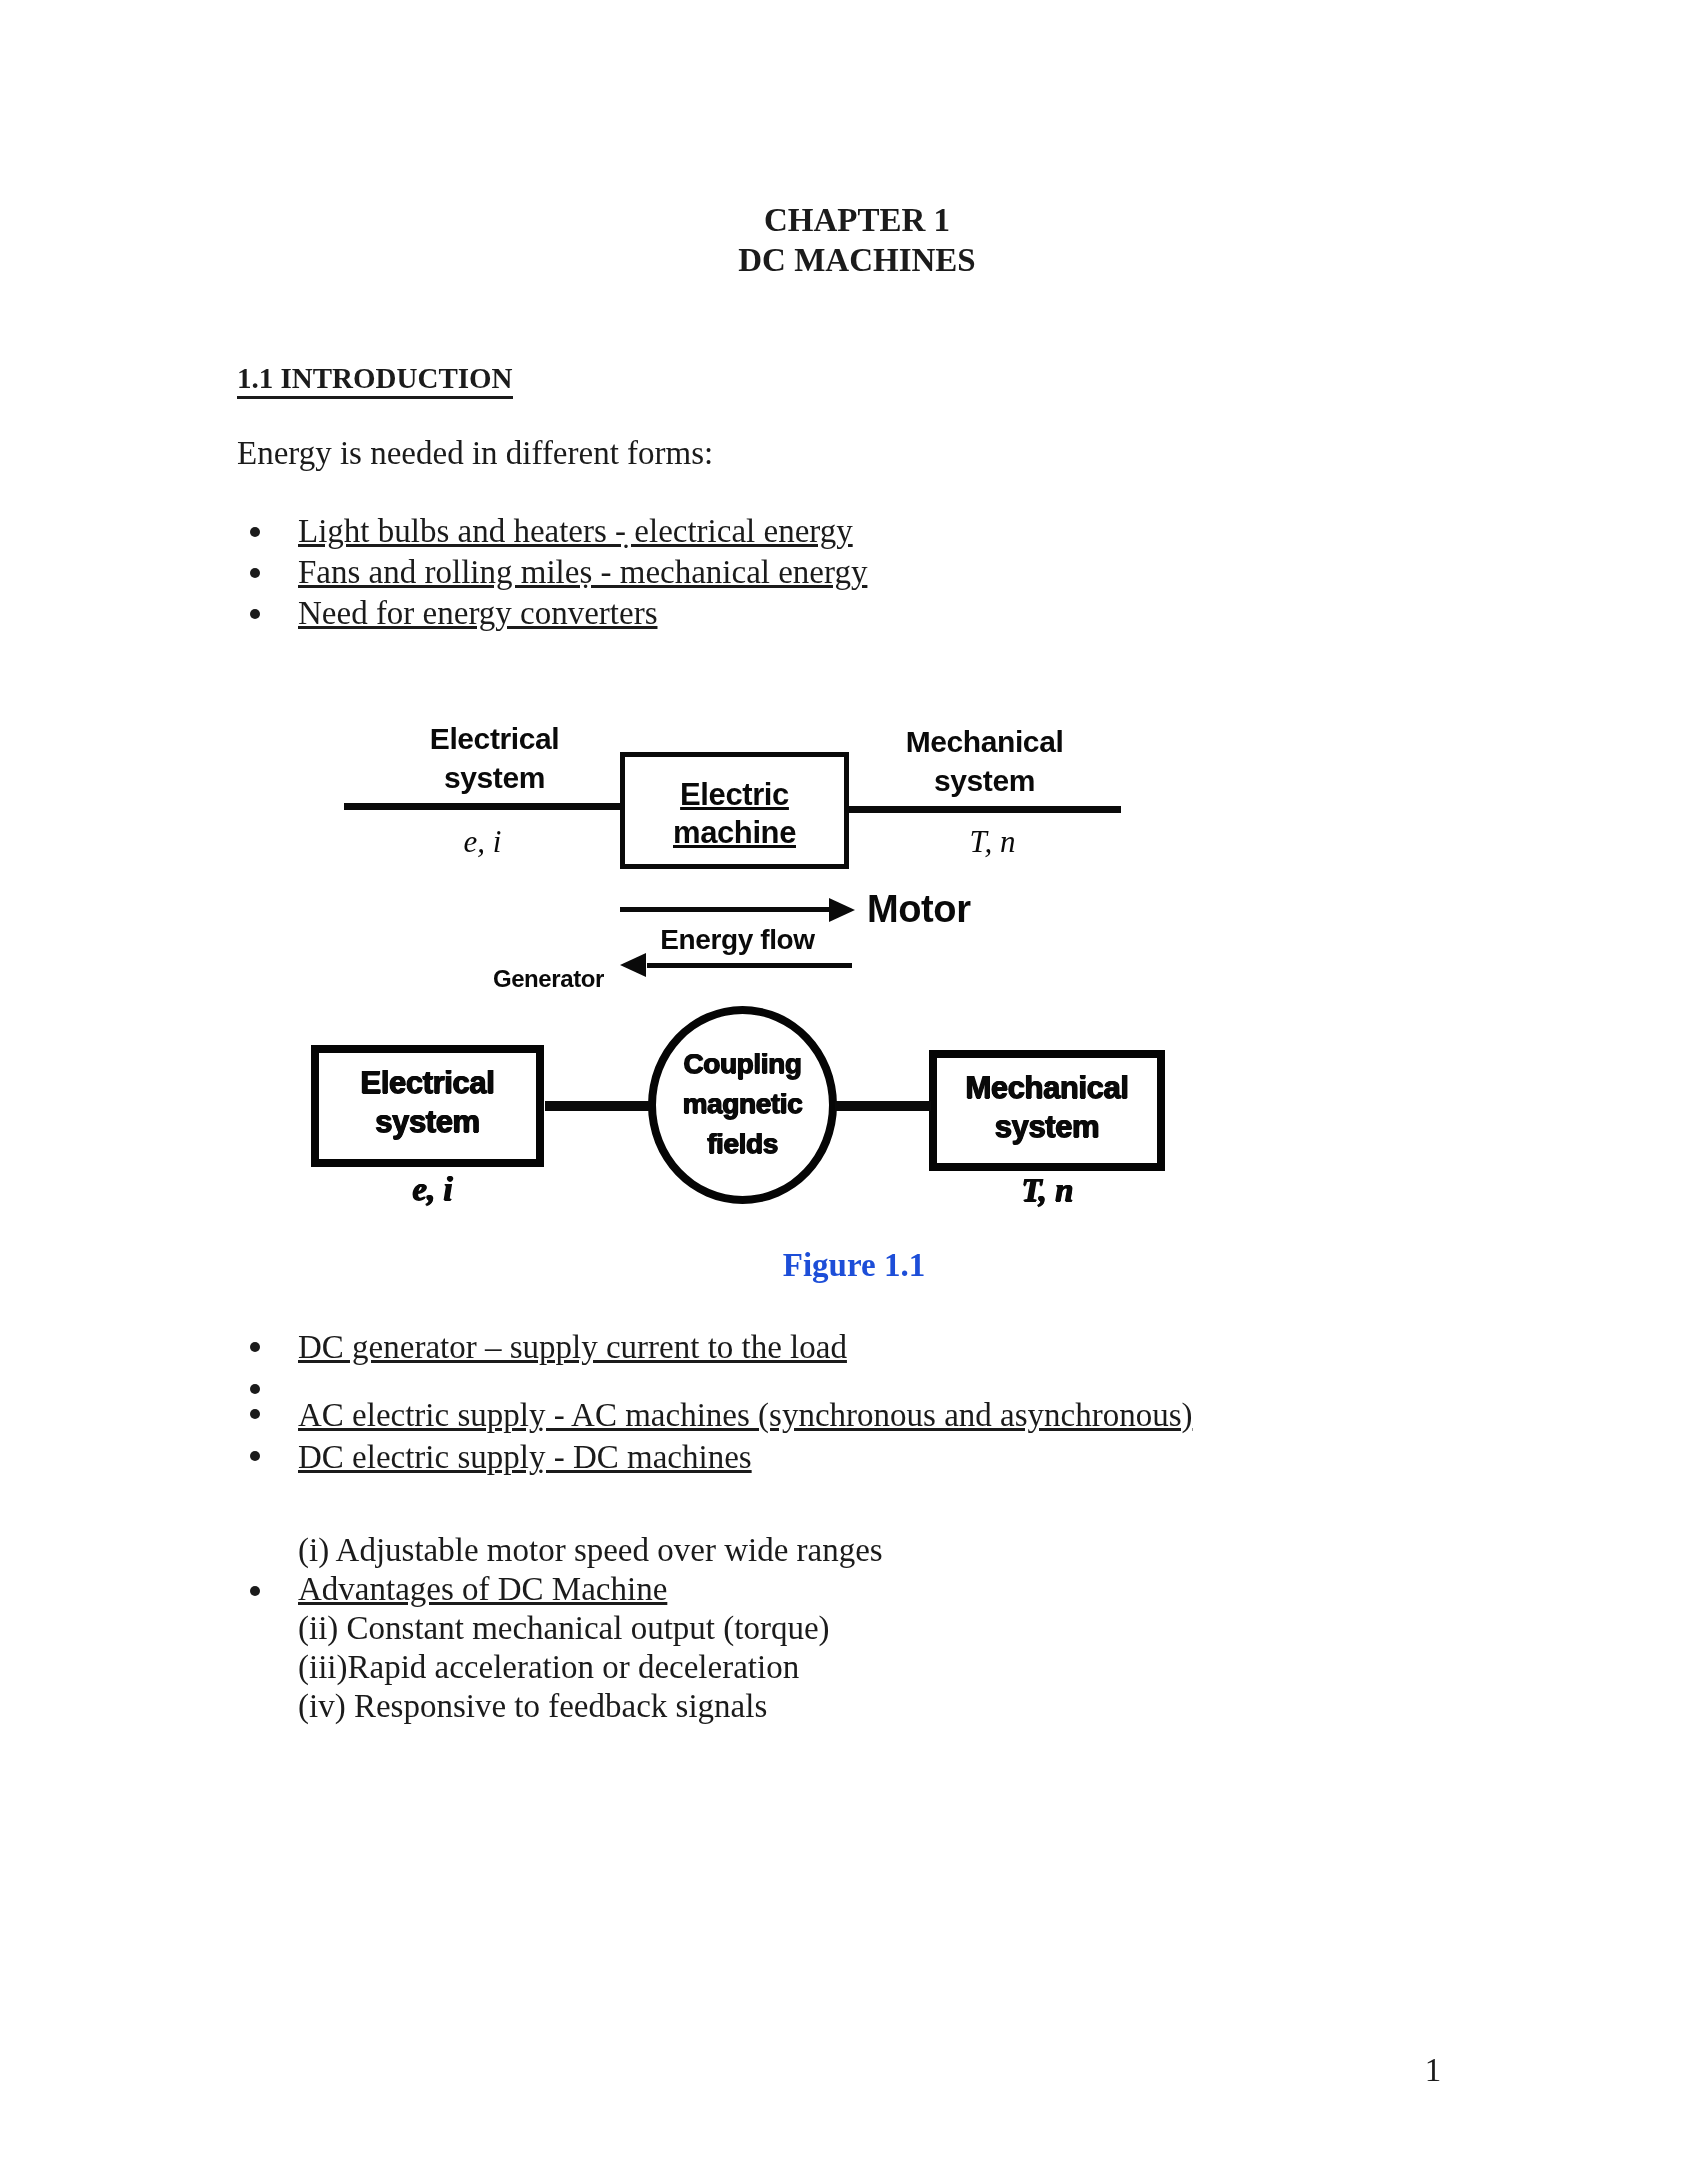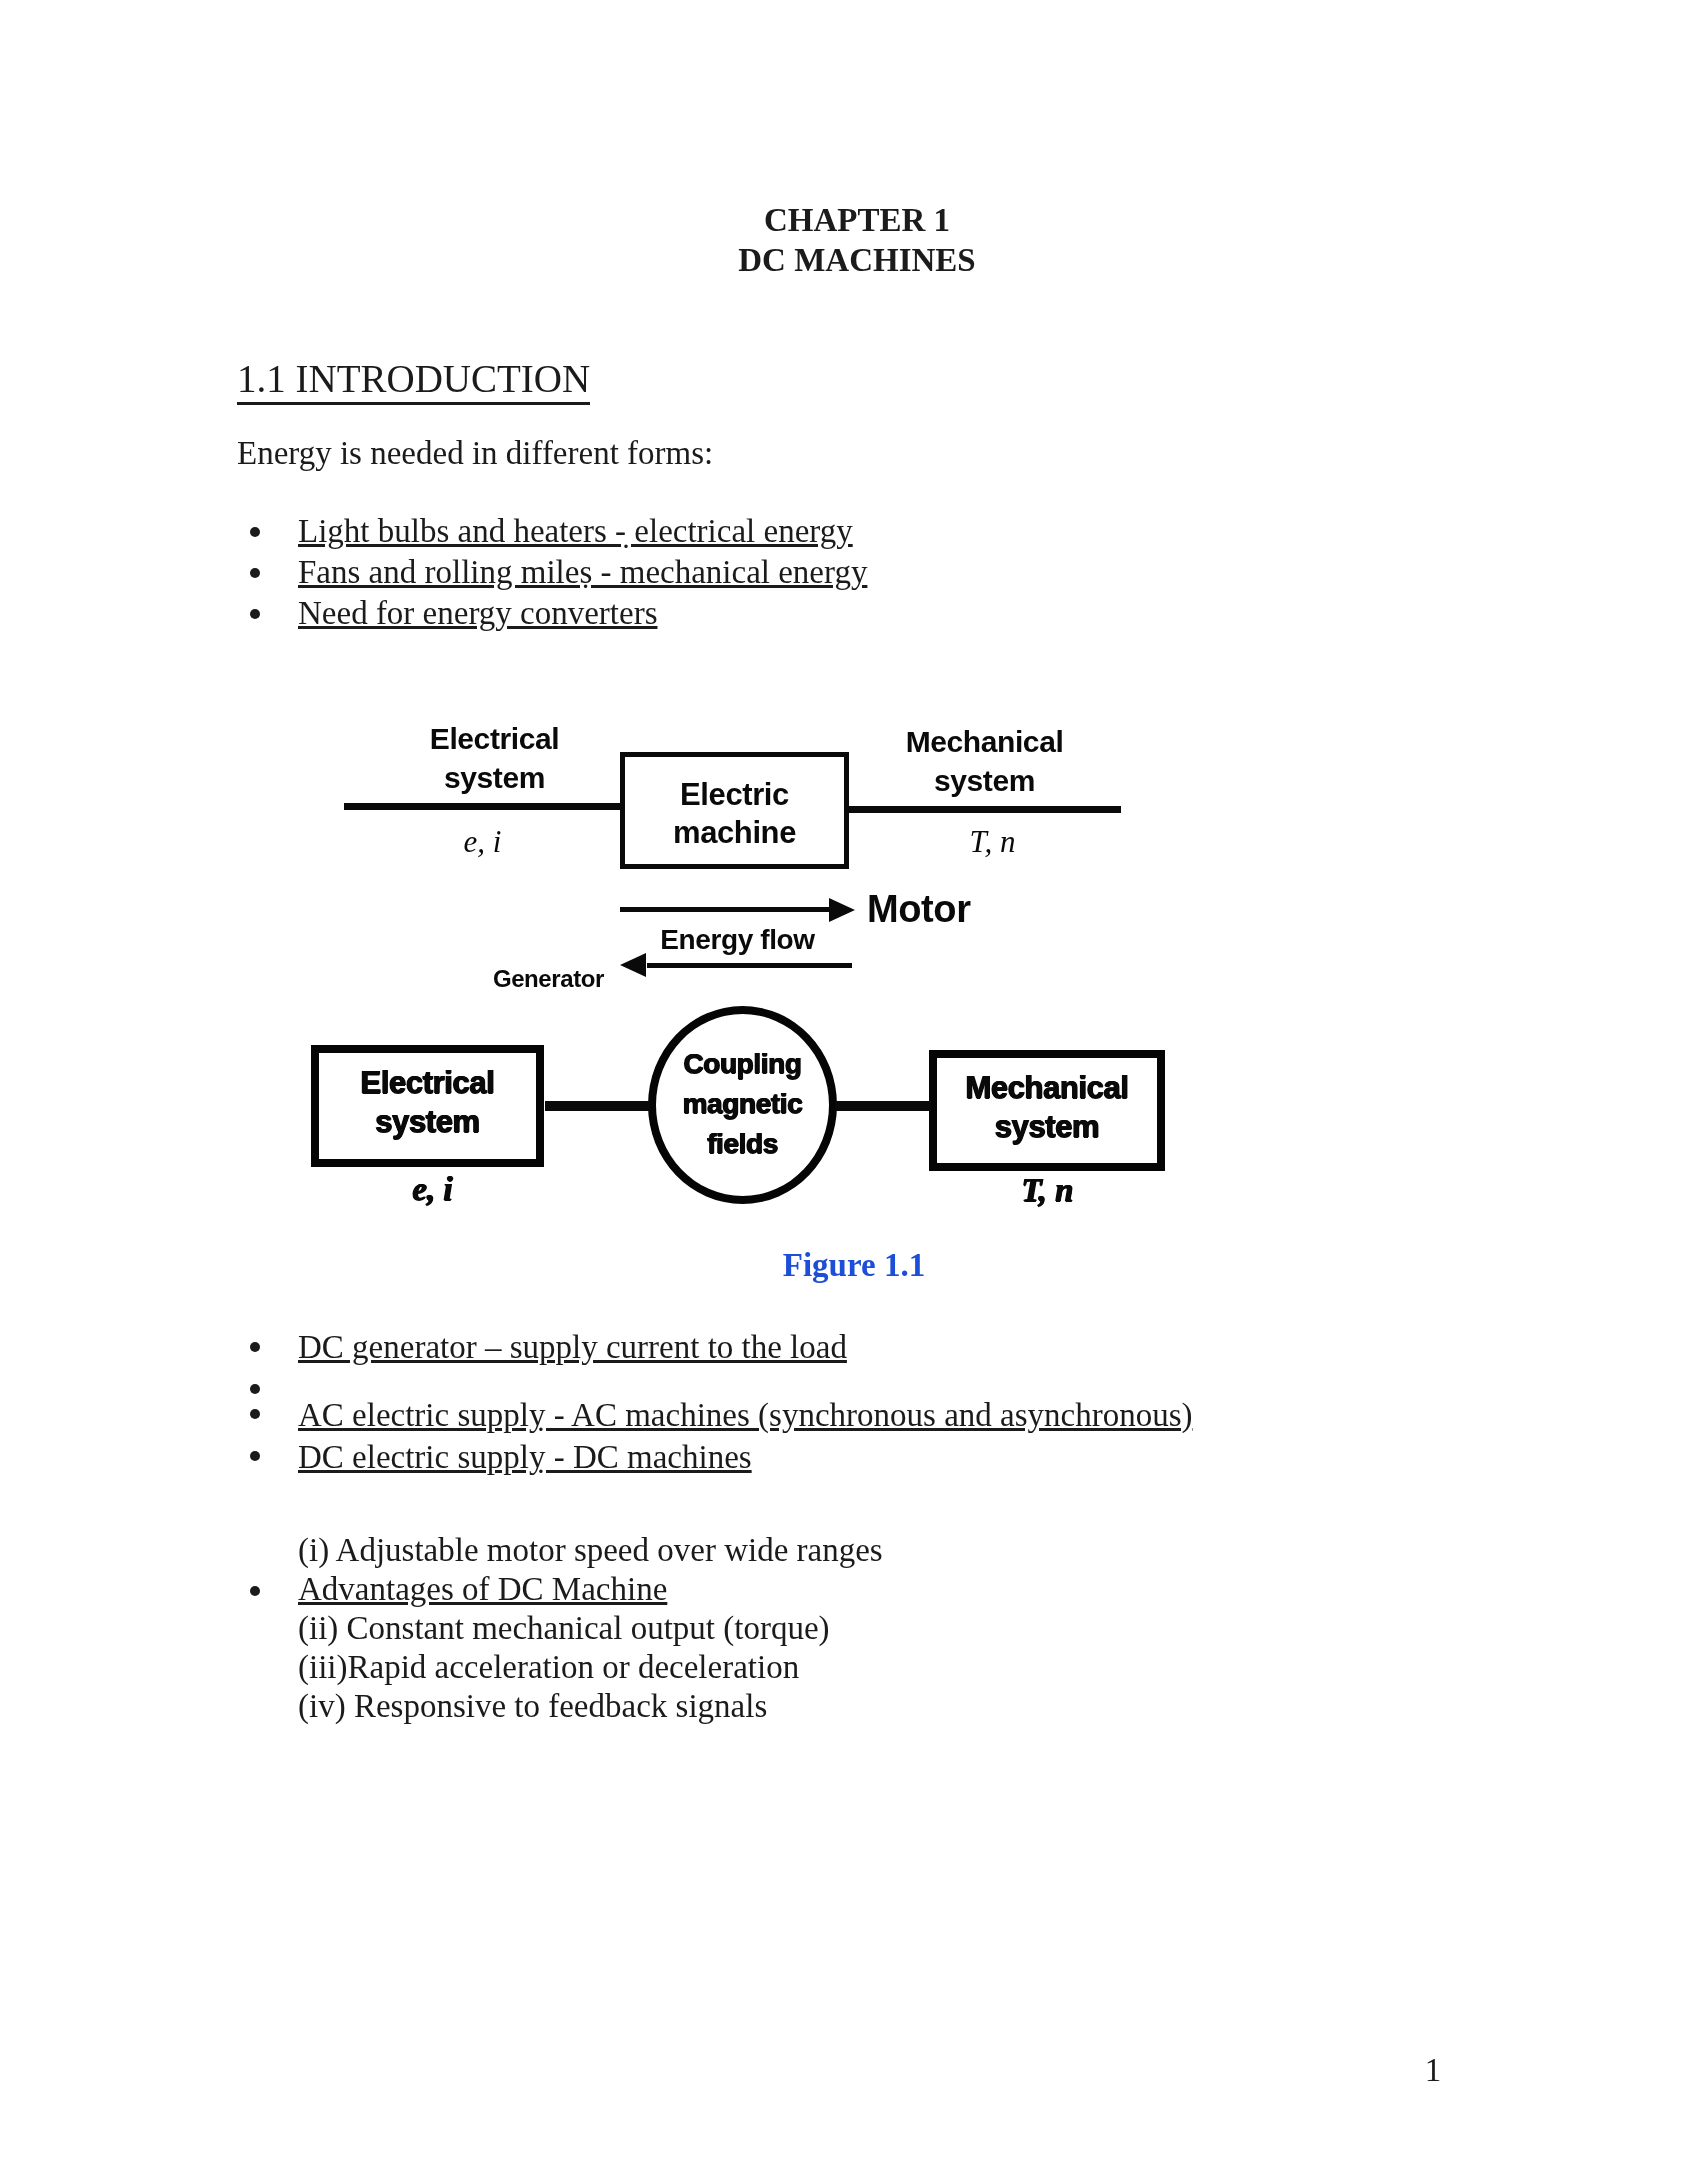--- a/index.html
+++ b/index.html
@@ -6,21 +6,21 @@
   .page {
     position:relative; width:1687px; height:2183px; background:#ffffff;
     font-family:"Liberation Serif","DejaVu Serif",serif; color:#1b1b1b;
     overflow:hidden;
   }
   .abs { position:absolute; }
 
   
   .title-block { left:239px; top:200px; width:1236px; text-align:center;
     font-size:33px; font-weight:bold; line-height:40px; }
-  .section-heading { left:237px; top:358px; font-size:39px; font-weight:normal; line-height:41px; }
+  .section-heading { left:237px; top:358px; font-size:29px; font-weight:bold; line-height:41px; }
   .section-heading .u { border-bottom:3.3px solid #1b1b1b; padding-bottom:1.6px; }
   .para { left:237px; top:433px; font-size:33px; line-height:41px; }
 
   .blist { left:250px; font-size:33px; }
   .blist .row { display:flex; align-items:flex-start; }
   .b1 { top:511px; }  .b1 .row { line-height:41px; }
   .b2 { top:1326px; } .b2 .row { line-height:42px; }
   .adv { top:1531px; } .adv .row { line-height:39px; }
   .dot { flex:0 0 10px; width:10px; height:10px; border-radius:50%; background:#1b1b1b; margin-top:15.7px; }
   .btxt { margin-left:38px; white-space:nowrap;text-decoration:underline; }
@@ -34,21 +34,21 @@
   .fsans { font-family:"Liberation Sans","DejaVu Sans",sans-serif; font-weight:700; letter-spacing:-0.4px; }
   .fserif-i { font-family:"Liberation Serif","DejaVu Serif",serif; font-style:italic; }
   .smudge { text-shadow:0.7px 0 currentColor, -0.7px 0 currentColor, 0 0.7px currentColor; }
   .hline { background:#0a0a0a; }
 
   .f-el-label  { left:414px; top:15px;  width:161px; text-align:center; font-size:30px; line-height:39px; }
   .f-mech-label{ left:894px; top:18px; width:181px; text-align:center; font-size:30px; line-height:39px; }
   .f-line-left { left:344px; top:99px; width:276px; height:7.4px; }
   .f-line-right{ left:849px; top:102px; width:272px; height:7.4px; }
   .f-box { left:620px; top:48px; width:229px; height:117px; border:5.8px solid #0a0a0a;
-    box-sizing:border-box; text-align:center; font-size:31px; line-height:38px; padding-top:19px; }
+    box-sizing:border-box; text-align:center; font-size:31px; line-height:38px; padding-top:19px;text-decoration:underline; }
   .f-ei-top { left:433px; top:118px; width:99px; text-align:center; font-size:31px; line-height:40px; }
   .f-tn-top { left:939px; top:118px; width:107px; text-align:center; font-size:31px; line-height:40px; }
 
   .f-m-shaft { left:620px; top:203px; width:210px; height:5px; }
   .f-m-head  { left:829px; top:194px; width:0; height:0;
     border-left:26px solid #0a0a0a; border-top:12.4px solid transparent; border-bottom:12.4px solid transparent; }
   .f-motor   { left:867px; top:189px; font-size:38px; line-height:33px; }
   .f-eflow   { left:659px; top:219px; width:157px; text-align:center; font-size:28px; line-height:33px; }
   .f-g-shaft { left:647px; top:259px; width:205px; height:5px; }
   .f-g-head  { left:620px; top:249px; width:0; height:0;

